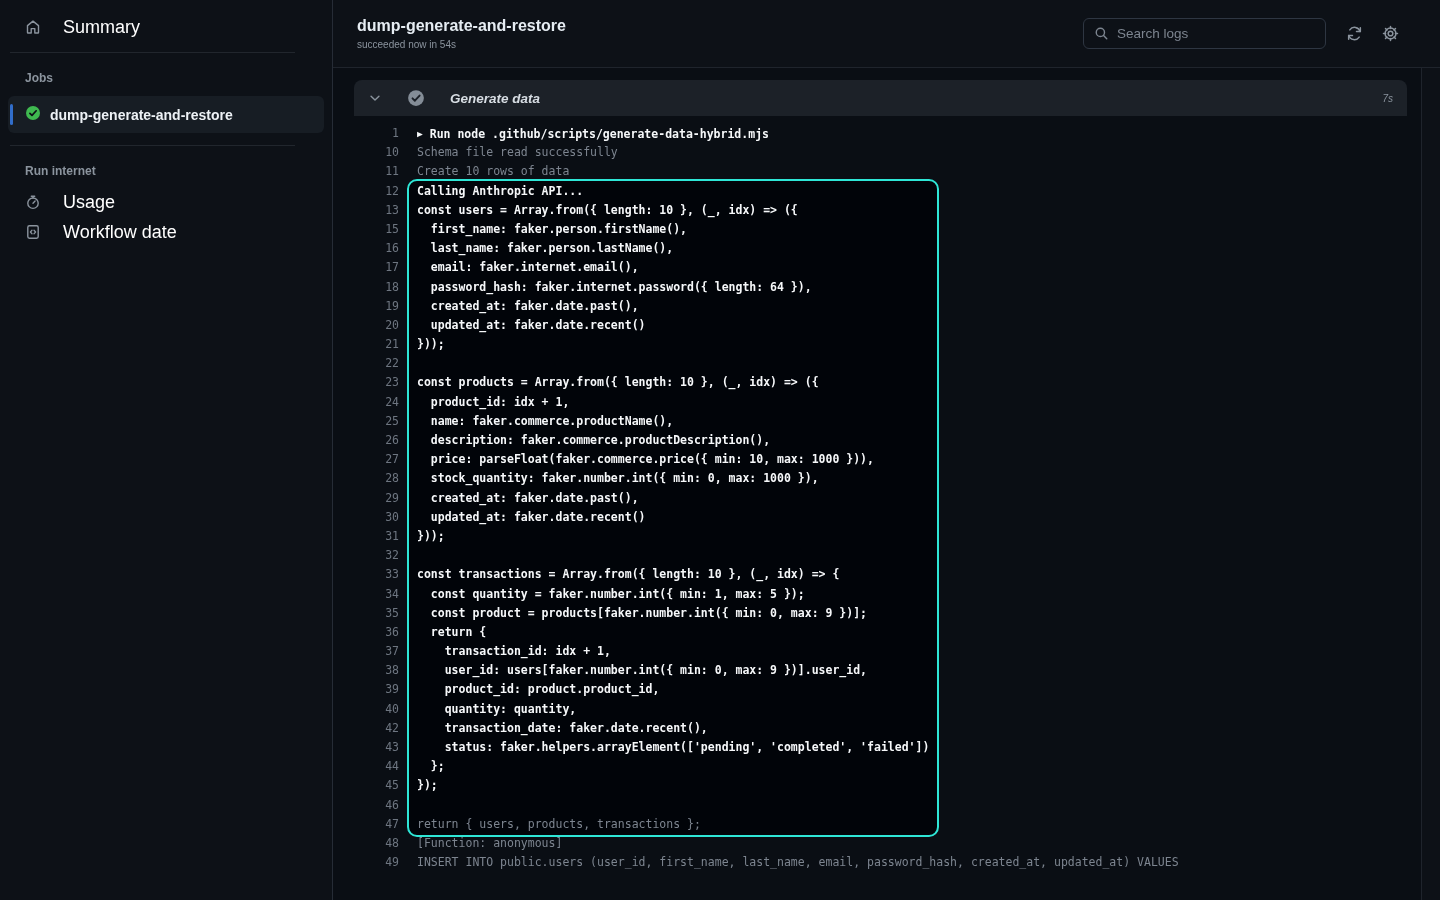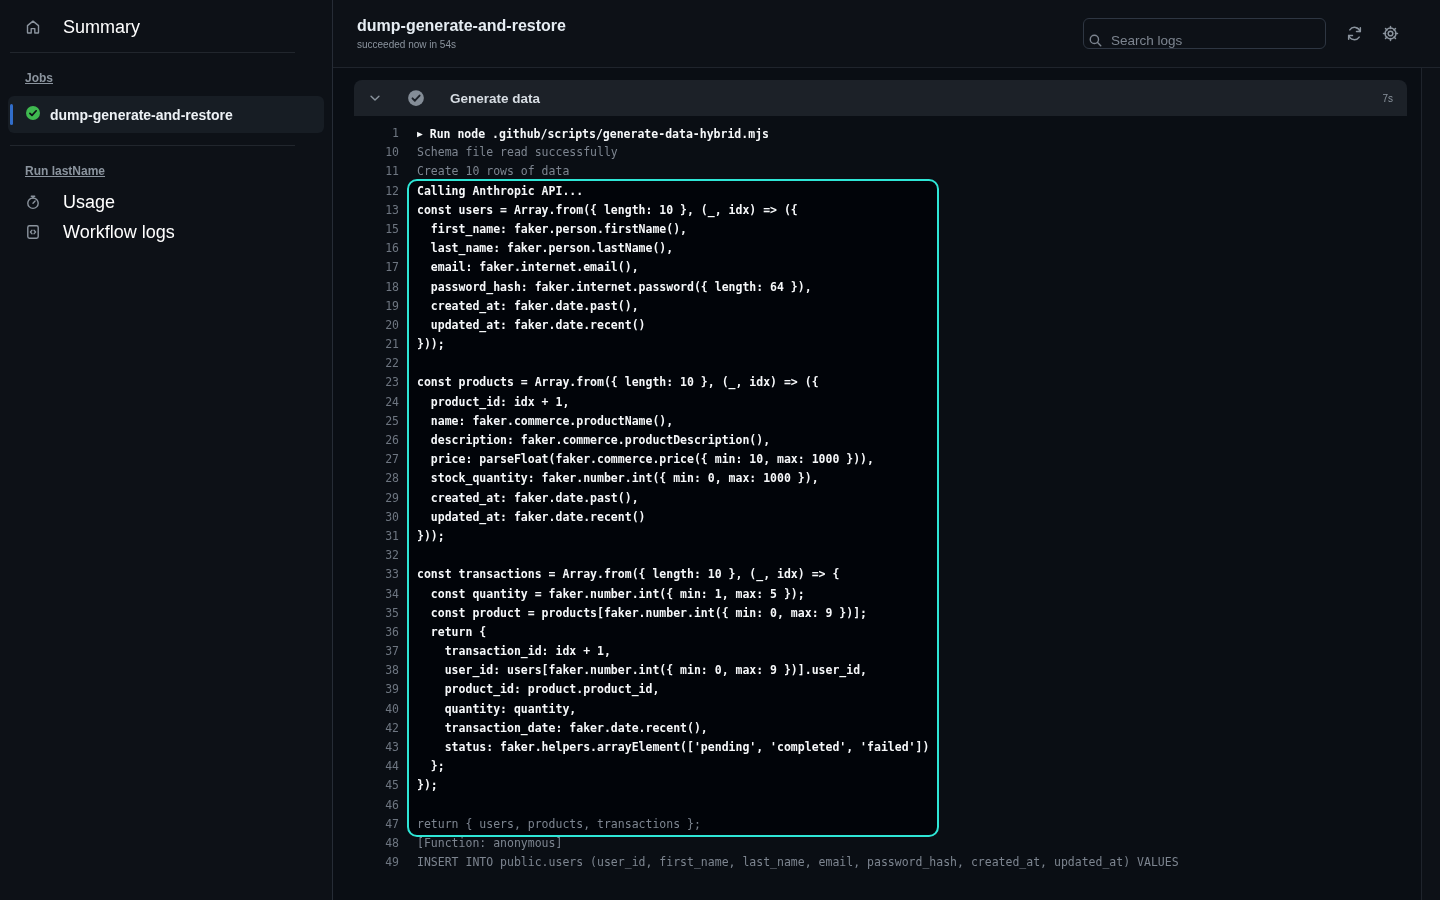--- a/index.html
+++ b/index.html
@@ -10,49 +10,49 @@
     font-family:"Liberation Sans", sans-serif;
   }
   .app { display:flex; width:1440px; height:900px; }
 
   
   .sidebar { width:333px; flex:none; border-right:1px solid #262c36; padding-top:12px; background:#0d1117; }
   .side-item { display:flex; align-items:center; gap:22px; height:30px; padding:0 16px 0 25px;
                font-size:18px; color:#ffffff; cursor:pointer; }
   .side-item .ico { color:#8b949e; display:flex; flex:none; }
   .side-divider { height:1px; background:#21262d; margin:10px 37px 10px 10px; }
-  .section-label { font-size:12px; font-weight:700; color:#8b949e; padding:8px 16px 9px 25px;text-decoration:underline; }
+  .section-label { font-size:12px; font-weight:700; color:#8b949e; padding:8px 16px 9px 25px; }
   .job-item { position:relative; margin:2px 8px; height:37px; display:flex; align-items:center; gap:9px;
               background:#171d24; border-radius:6px; padding-left:17px; font-size:14px; font-weight:700;
               color:#eef2f6; cursor:pointer; }
   .job-accent { position:absolute; left:2px; top:8px; width:3px; height:21px; border-radius:2px; background:#316dca; }
 
   
   .main { flex:1; display:flex; flex-direction:column; min-width:0; }
   .main-header { height:68px; flex:none; display:flex; align-items:center;
                  padding:0 34px 0 24px; border-bottom:1px solid #1f242c; background:#0d1117; }
   .title { font-size:16px; font-weight:700; color:#e6edf3; }
   .subtitle { font-size:10px; color:#8b949e; margin-top:4px; }
   .hspacer { flex:1; }
   .search-box { width:243px; height:31px; border:1px solid #2e3642; border-radius:6px;
-                display:flex; align-items:flex-end; padding:0 4px; gap:8px; margin-right:8px;
+                display:flex; align-items:center; padding:0 10px; gap:8px; margin-right:8px;
                 color:#7d8590; background:#0d1117; }
   .search-box input { flex:1; background:transparent; border:none; outline:none;
                       color:#c9d1d9; font-size:13.5px; font-family:"Liberation Sans", sans-serif; }
   .search-box input::placeholder { color:#7d8590; }
   .icon-btn { width:32px; height:32px; display:flex; align-items:center; justify-content:center;
               color:#8b949e; border-radius:6px; cursor:pointer; flex:none; margin-left:4px; }
 
   
   .content { flex:1; display:flex; min-height:0; }
   .log-panel { flex:1; background:#0a0e14; border-right:1px solid #1f242c; overflow:hidden; position:relative; }
   .right-gutter { width:18px; flex:none; background:#0d1117; }
 
   .step-header { margin:12px 14px 0 21px; height:36px; background:#1c2128; border-radius:8px 8px 0 0;
-                 display:flex; align-items:center; gap:25px; padding:0 14px; cursor:pointer; }
+                 display:flex; align-items:center; gap:25px; padding:0 14px; cursor:pointer;font-style:italic; }
   .step-header .chev { color:#8b949e; display:flex; flex:none; }
   .step-title { font-size:13.5px; font-weight:600; color:#d7dde3; }
   .step-duration { font-size:10px; color:#8b949e; }
 
   .log-body { position:relative; padding-top:8px; font-family:"DejaVu Sans Mono", monospace; font-size:11.5px; }
   .log-line { position:relative; z-index:1; display:flex; height:19.2px; line-height:19.2px; white-space:pre; }
   .ln { width:66px; flex:none; text-align:right; color:#6e7681; cursor:pointer; }
   .lt { padding-left:18px; }
   .lt.dim { color:#7d8590; }
   .lt.bright { color:#f6f8fa; font-weight:700; }
@@ -85,40 +85,40 @@
         <svg width="16" height="16" viewBox="0 0 16 16">
             <circle cx="8" cy="8" r="7" fill="#3fb950"></circle>
             <path d="M4.9 8.3l2.1 2.1 4.2-4.6" fill="none" stroke="#0d1117" stroke-width="1.7" stroke-linecap="round" stroke-linejoin="round"></path>
           </svg>
       </span>
       <span>dump-generate-and-restore</span>
     </div>
 
     <div class="side-divider" style="margin-top:12px;"></div>
 
-    <div class="section-label">Run lastName</div>
+    <div class="section-label">Run internet</div>
 
     <div class="side-item">
       <span class="ico">
         <svg width="16" height="16" viewBox="0 0 16 16">
             <circle cx="8" cy="9.2" r="5.2" fill="none" stroke="currentColor" stroke-width="1.4"></circle>
             <path d="M8 3.9V2.3M6.3 2.3h3.4M8 9.2l2.1-2.1" fill="none" stroke="currentColor" stroke-width="1.4" stroke-linecap="round"></path>
           </svg>
       </span>
       <span>Usage</span>
     </div>
 
     <div class="side-item">
       <span class="ico">
         <svg width="16" height="16" viewBox="0 0 16 16">
             <rect x="2.8" y="1.8" width="10.4" height="12.4" rx="1.6" fill="none" stroke="currentColor" stroke-width="1.4"></rect>
             <path d="M7 6.3 5.4 8 7 9.7M9 6.3 10.6 8 9 9.7" fill="none" stroke="currentColor" stroke-width="1.3" stroke-linecap="round" stroke-linejoin="round"></path>
           </svg>
       </span>
-      <span>Workflow logs</span>
+      <span>Workflow date</span>
     </div>
   </nav>
 
   <div class="main">
 
     <header class="main-header">
       <div>
         <div class="title">dump-generate-and-restore</div>
         <div class="subtitle">succeeded now in 54s</div>
       </div>

